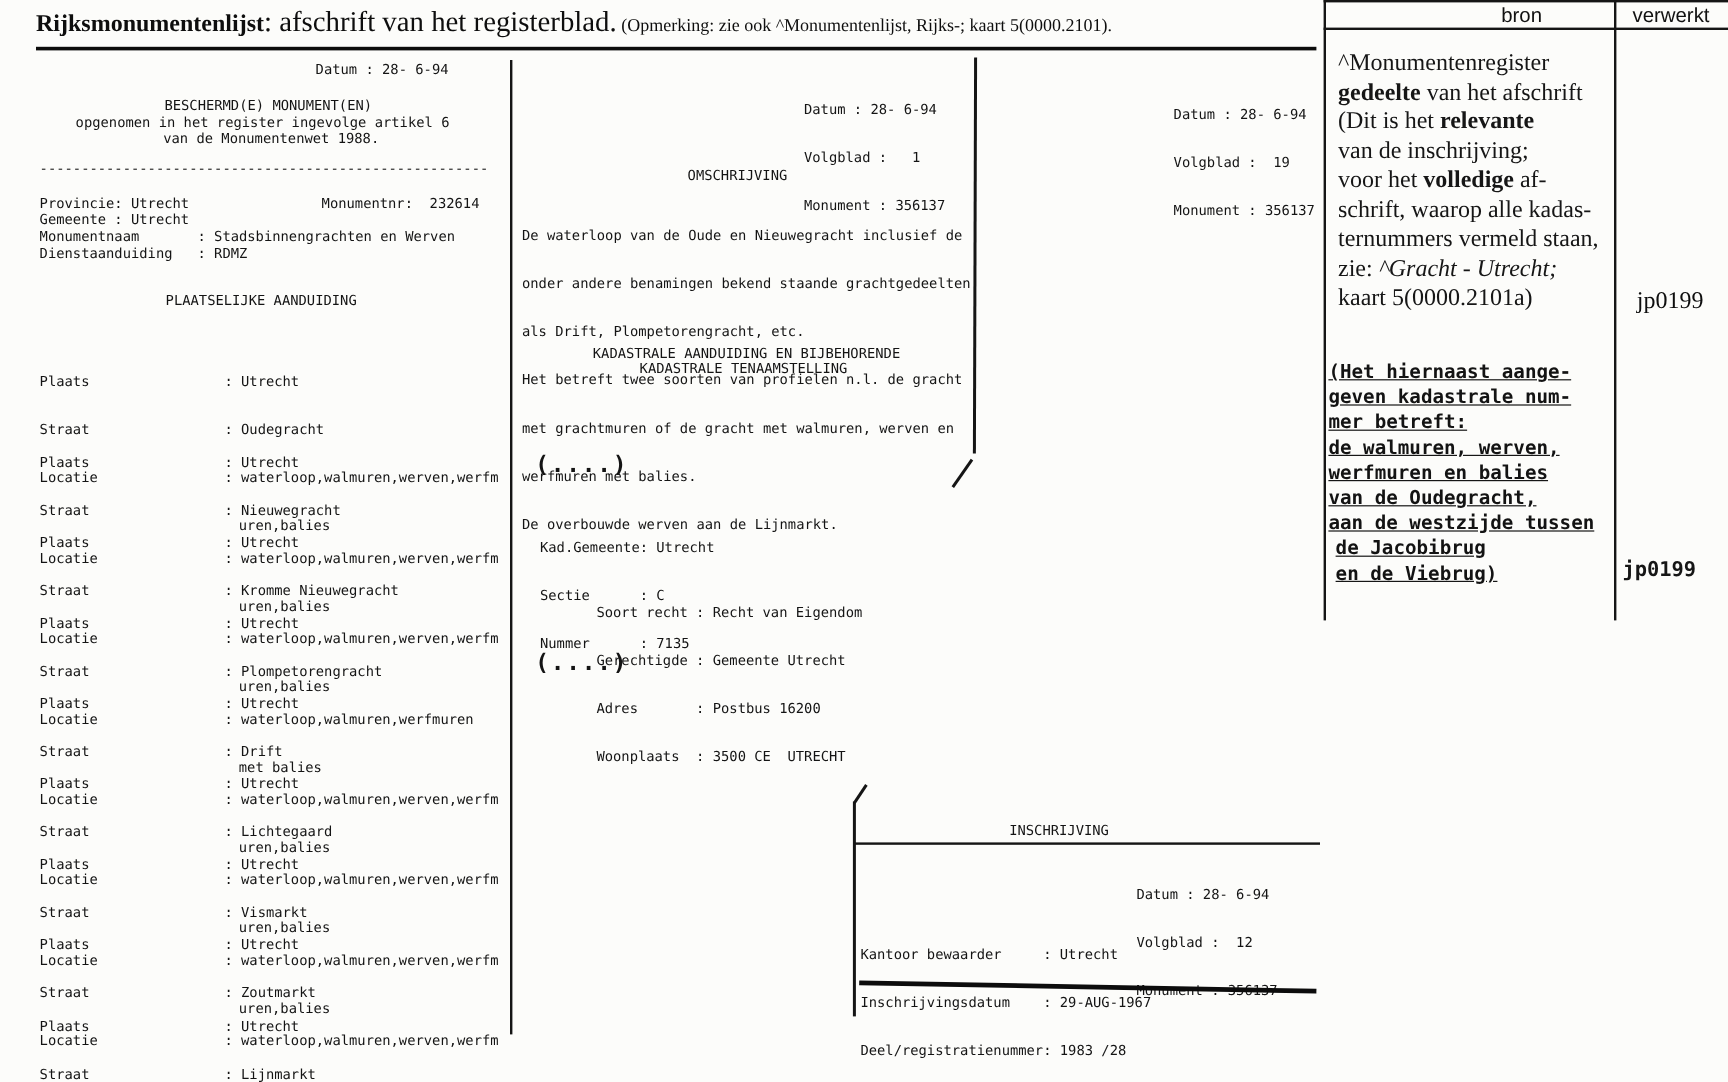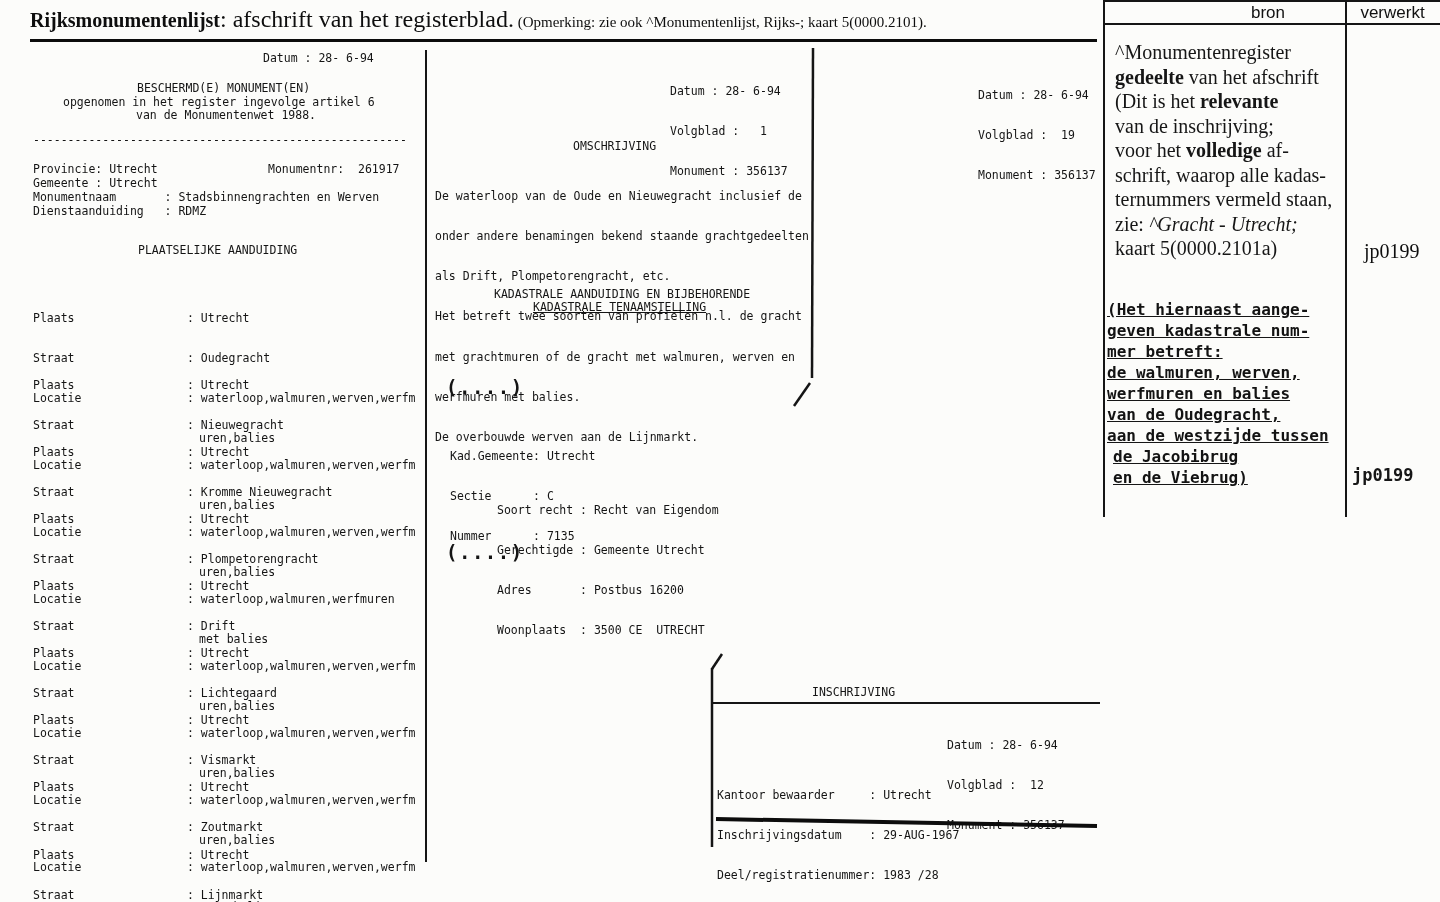--- a/index.html
+++ b/index.html
@@ -74,21 +74,21 @@
 
   <div class="vline" style="left:425px;top:50px;height:812px;"></div>
 
   <div class="abs mono" style="left:263px;top:52px;">Datum : 28- 6-94</div>
   <div class="abs mono" style="left:137px;top:82px;">BESCHERMD(E) MONUMENT(EN)</div>
   <div class="abs mono" style="left:63px;top:96px;">opgenomen in het register ingevolge artikel 6</div>
   <div class="abs mono" style="left:136px;top:109px;">van de Monumentenwet 1988.</div>
   <div class="abs mono" style="left:33px;top:134px;">------------------------------------------------------</div>
 
   <div class="abs mono" style="left:33px;top:163px;">Provincie: Utrecht</div>
-  <div class="abs mono" style="left:268px;top:163px;">Monumentnr:  261917</div>
+  <div class="abs mono" style="left:268px;top:163px;">Monumentnr:  232614</div>
   <div class="abs mono" style="left:33px;top:177px;">Gemeente : Utrecht</div>
   <div class="abs mono" style="left:33px;top:191px;">Monumentnaam       : Stadsbinnengrachten en Werven</div>
   <div class="abs mono" style="left:33px;top:205px;">Dienstaanduiding   : RDMZ</div>
   <div class="abs mono" style="left:138px;top:244px;">PLAATSELIJKE AANDUIDING</div>
 
   <div class="entry mono" style="top:285px;">
     <div class="trow"><span class="lbl">Plaats</span><span>: Utrecht</span></div>
     <div class="trow"><span class="lbl">Straat</span><span>: Oudegracht</span></div>
     <div class="trow"><span class="lbl">Locatie</span><span>: waterloop,walmuren,werven,werfm</span></div>
     <div class="trow wrapline">uren,balies</div>
@@ -150,42 +150,42 @@
   <div class="abs mono" style="left:435px;top:163px;">
     <div>De waterloop van de Oude en Nieuwegracht inclusief de</div>
     <div>onder andere benamingen bekend staande grachtgedeelten</div>
     <div>als Drift, Plompetorengracht, etc.</div>
     <div>Het betreft twee soorten van profielen n.l. de gracht</div>
     <div>met grachtmuren of de gracht met walmuren, werven en</div>
     <div>werfmuren met balies.</div>
     <div>De overbouwde werven aan de Lijnmarkt.</div>
   </div>
   <div class="abs mono" style="left:494px;top:288px;">KADASTRALE AANDUIDING EN BIJBEHORENDE</div>
-  <div class="abs mono" style="left:533px;top:301px;text-decoration:underline;">KADASTRALE TENAAMSTELLING</div>
+  <div class="abs mono" style="left:533px;top:301px;">KADASTRALE TENAAMSTELLING</div>
   <div class="abs mono ellip" style="left:446px;top:378px;">(....)</div>
   <div class="abs mono" style="left:450px;top:423px;">
     <div>Kad.Gemeente: Utrecht</div>
     <div>Sectie      : C</div>
     <div>Nummer      : 7135</div>
   </div>
   <div class="abs mono" style="left:497px;top:477px;">
     <div>Soort recht : Recht van Eigendom</div>
     <div>Gerechtigde : Gemeente Utrecht</div>
     <div>Adres       : Postbus 16200</div>
     <div>Woonplaats  : 3500 CE  UTRECHT</div>
   </div>
   <div class="abs mono ellip" style="left:446px;top:543px;">(....)</div>
 
   <div class="abs mono" style="left:978px;top:62px;">
     <div>Datum : 28- 6-94</div>
     <div>Volgblad :  19</div>
     <div>Monument : 356137</div>
   </div>
 
-  <div class="abs mono" style="left:812px;top:686px;text-align:center;">INSCHRIJVING</div>
+  <div class="abs mono" style="left:841px;top:686px;text-align:center;">INSCHRIJVING</div>
   <div class="hline" style="left:712px;top:702px;width:388px;"></div>
   <div class="abs mono" style="left:947px;top:712px;">
     <div>Datum : 28- 6-94</div>
     <div>Volgblad :  12</div>
     <div>Monument : 356137</div>
   </div>
   <div class="abs mono" style="left:717px;top:762px;">
     <div>Kantoor bewaarder     : Utrecht</div>
     <div>Inschrijvingsdatum    : 29-AUG-1967</div>
     <div>Deel/registratienummer: 1983 /28</div>

